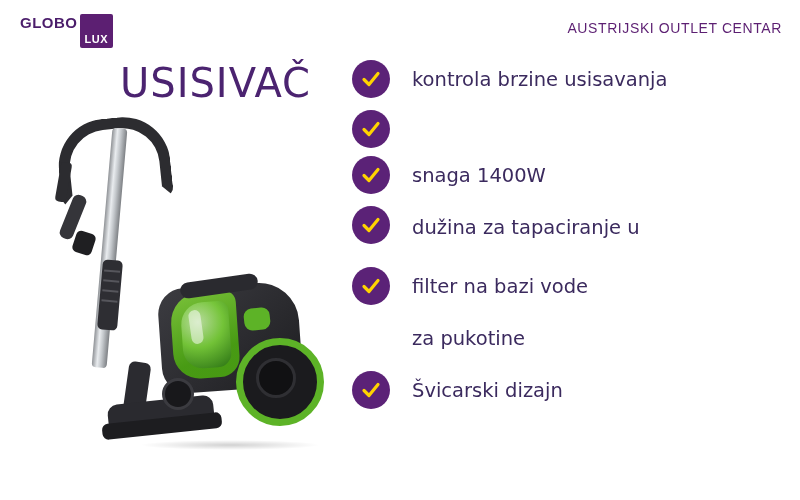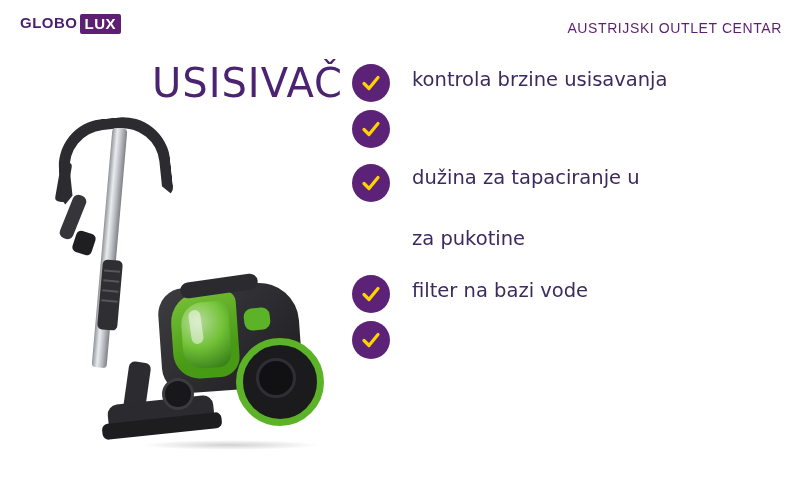--- a/index.html
+++ b/index.html
@@ -33,23 +33,23 @@
     letter-spacing: 0.5px;
   }
   .logo-globo {
     color: #4b1d6b;
     font-size: 15px;
     font-weight: bold;
   }
   .logo-lux-box {
     background: #5c1f72;
     color: #ffffff;
-    font-size: 15px;
+    font-size: 11px;
     font-weight: bold;
-    padding: 2px 5px 3px 5px;
+    padding: 20px 5px 3px 5px;
     margin-left: 2px;
     border-radius: 2px;
     line-height: 1;
   }
   .header-right {
     position: absolute;
     right: 18px;
     top: 20px;
     color: #5c1f72;
     font-size: 14px;
@@ -60,21 +60,20 @@
   
   .title {
     position: absolute;
     left: 120px;
     top: 60px;
     font-size: 40px;
     color: #4b2370;
     letter-spacing: 1px;
     font-family: "DejaVu Sans", sans-serif;
     font-weight: 400;
-    margin-left: 32px;
   }
 
   
   .product {
     position: absolute;
     left: 30px;
     top: 110px;
     width: 300px;
     height: 360px;
   }
@@ -287,21 +286,21 @@
 
   
   .features {
     position: absolute;
     left: 352px;
     top: 58px;
     width: 430px;
   }
   .feature-row {
     display: flex;
-    align-items: flex-end;
+    align-items: flex-start;
     margin-bottom: 6px;
   }
   .check-badge {
     width: 38px;
     height: 38px;
     min-width: 38px;
     border-radius: 50%;
     background: #5b2277;
     display: flex;
     align-items: center;
@@ -385,49 +384,58 @@
   </div>
 
   <div class="feature-row">
     <div class="check-badge">
       <svg width="22" height="22" viewBox="0 0 22 22" aria-hidden="true">
         <path d="M4 11.5 L9 16.5 L18 5.5" fill="none" stroke="#ffd300" stroke-width="3.2" stroke-linecap="round" stroke-linejoin="round"></path>
       </svg>
     </div>
   </div>
 
+  <div class="feature-row">
+    <div class="check-badge">
+      <svg width="22" height="22" viewBox="0 0 22 22" aria-hidden="true">
+        <path d="M4 11.5 L9 16.5 L18 5.5" fill="none" stroke="#ffd300" stroke-width="3.2" stroke-linecap="round" stroke-linejoin="round"></path>
+      </svg>
+    </div>
+    <div class="feature-text">snaga 1400W</div>
+  </div>
 
   <div class="feature-row wrapline">
     <div class="check-badge">
       <svg width="22" height="22" viewBox="0 0 22 22" aria-hidden="true">
         <path d="M4 11.5 L9 16.5 L18 5.5" fill="none" stroke="#ffd300" stroke-width="3.2" stroke-linecap="round" stroke-linejoin="round"></path>
       </svg>
     </div>
     <div class="feature-text">dužina za tapaciranje u</div>
   </div>
 
   <div class="feature-row wrapline">
     <div class="check-spacer"></div>
+  </div>
+
+  <div class="feature-row">
+    <div class="check-badge">
+      <svg width="22" height="22" viewBox="0 0 22 22" aria-hidden="true">
+        <path d="M4 11.5 L9 16.5 L18 5.5" fill="none" stroke="#ffd300" stroke-width="3.2" stroke-linecap="round" stroke-linejoin="round"></path>
+      </svg>
+    </div>
+    <div class="feature-text">filter na bazi vode</div>
   </div>
 
   <div class="feature-row wrapline">
     <div class="check-spacer"></div>
     <div class="feature-text">za pukotine</div>
   </div>
 
   <div class="feature-row">
     <div class="check-badge">
       <svg width="22" height="22" viewBox="0 0 22 22" aria-hidden="true">
         <path d="M4 11.5 L9 16.5 L18 5.5" fill="none" stroke="#ffd300" stroke-width="3.2" stroke-linecap="round" stroke-linejoin="round"></path>
       </svg>
     </div>
-    <div class="feature-text">filter na bazi vode</div>
-  </div>
-
-  <div class="feature-row">
-    <div class="check-badge">
-      <svg width="22" height="22" viewBox="0 0 22 22" aria-hidden="true">
-        <path d="M4 11.5 L9 16.5 L18 5.5" fill="none" stroke="#ffd300" stroke-width="3.2" stroke-linecap="round" stroke-linejoin="round"></path>
-      </svg>
-    </div>
+    <div class="feature-text">Švicarski dizajn</div>
   </div>
 
 </div>
 
 </body></html>

